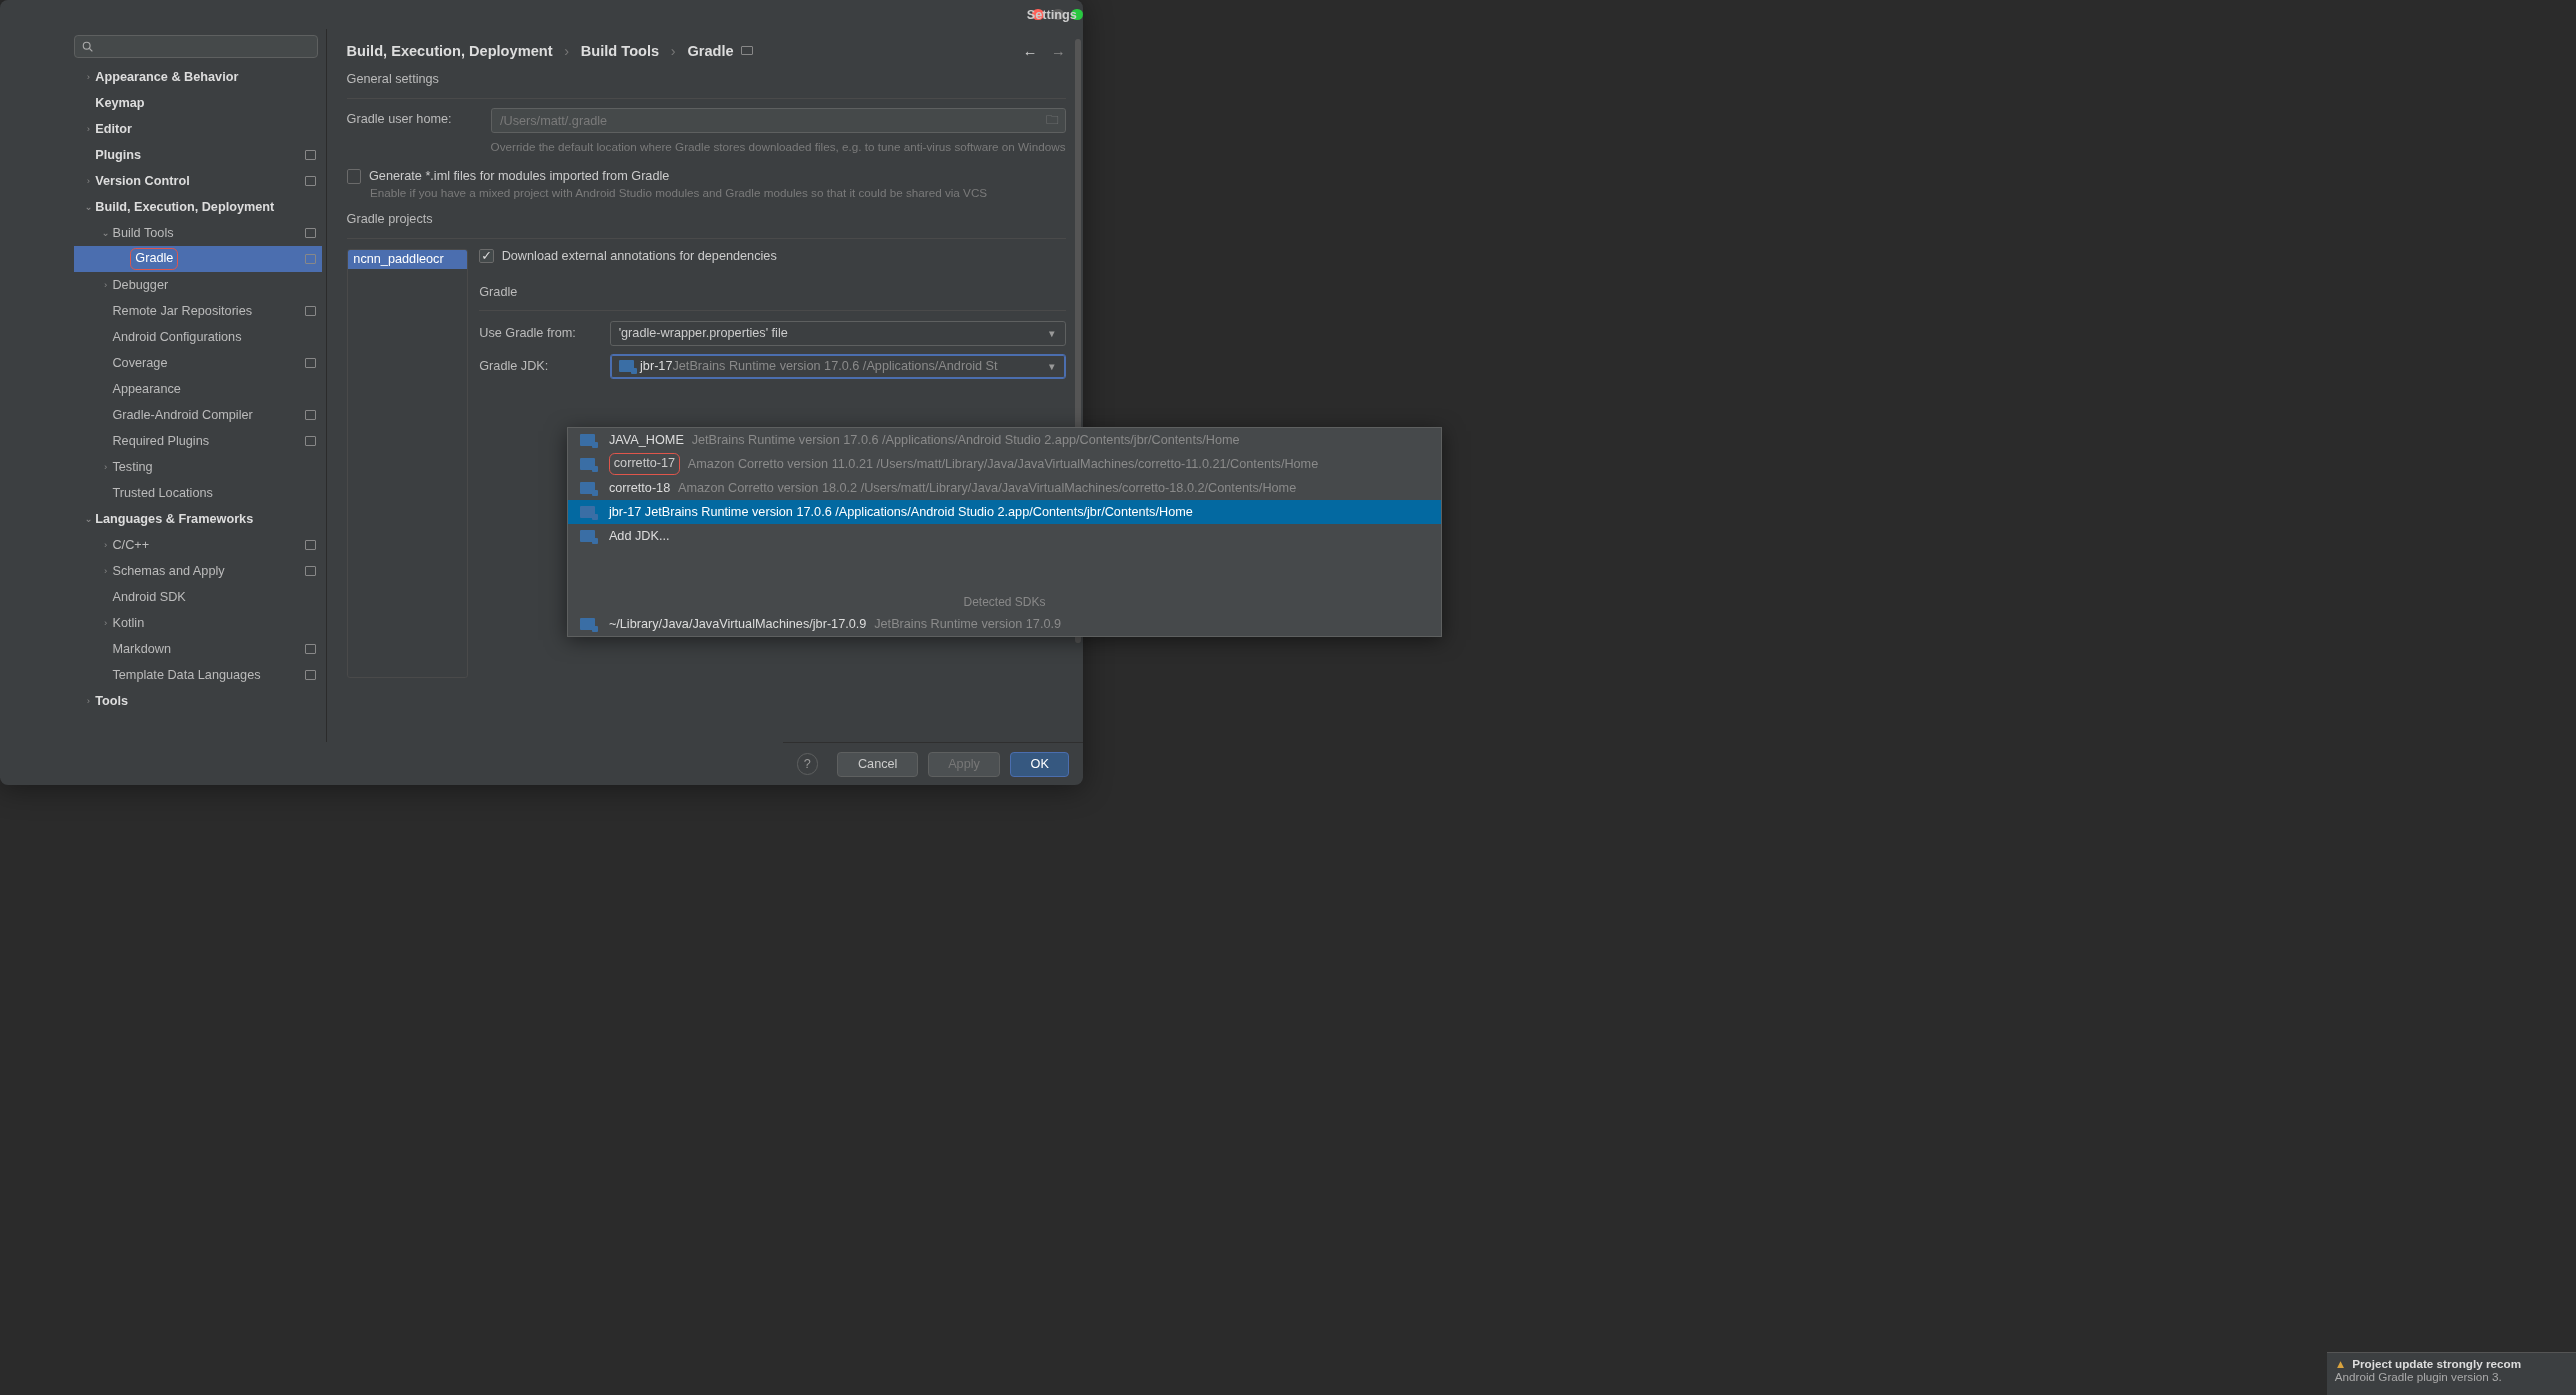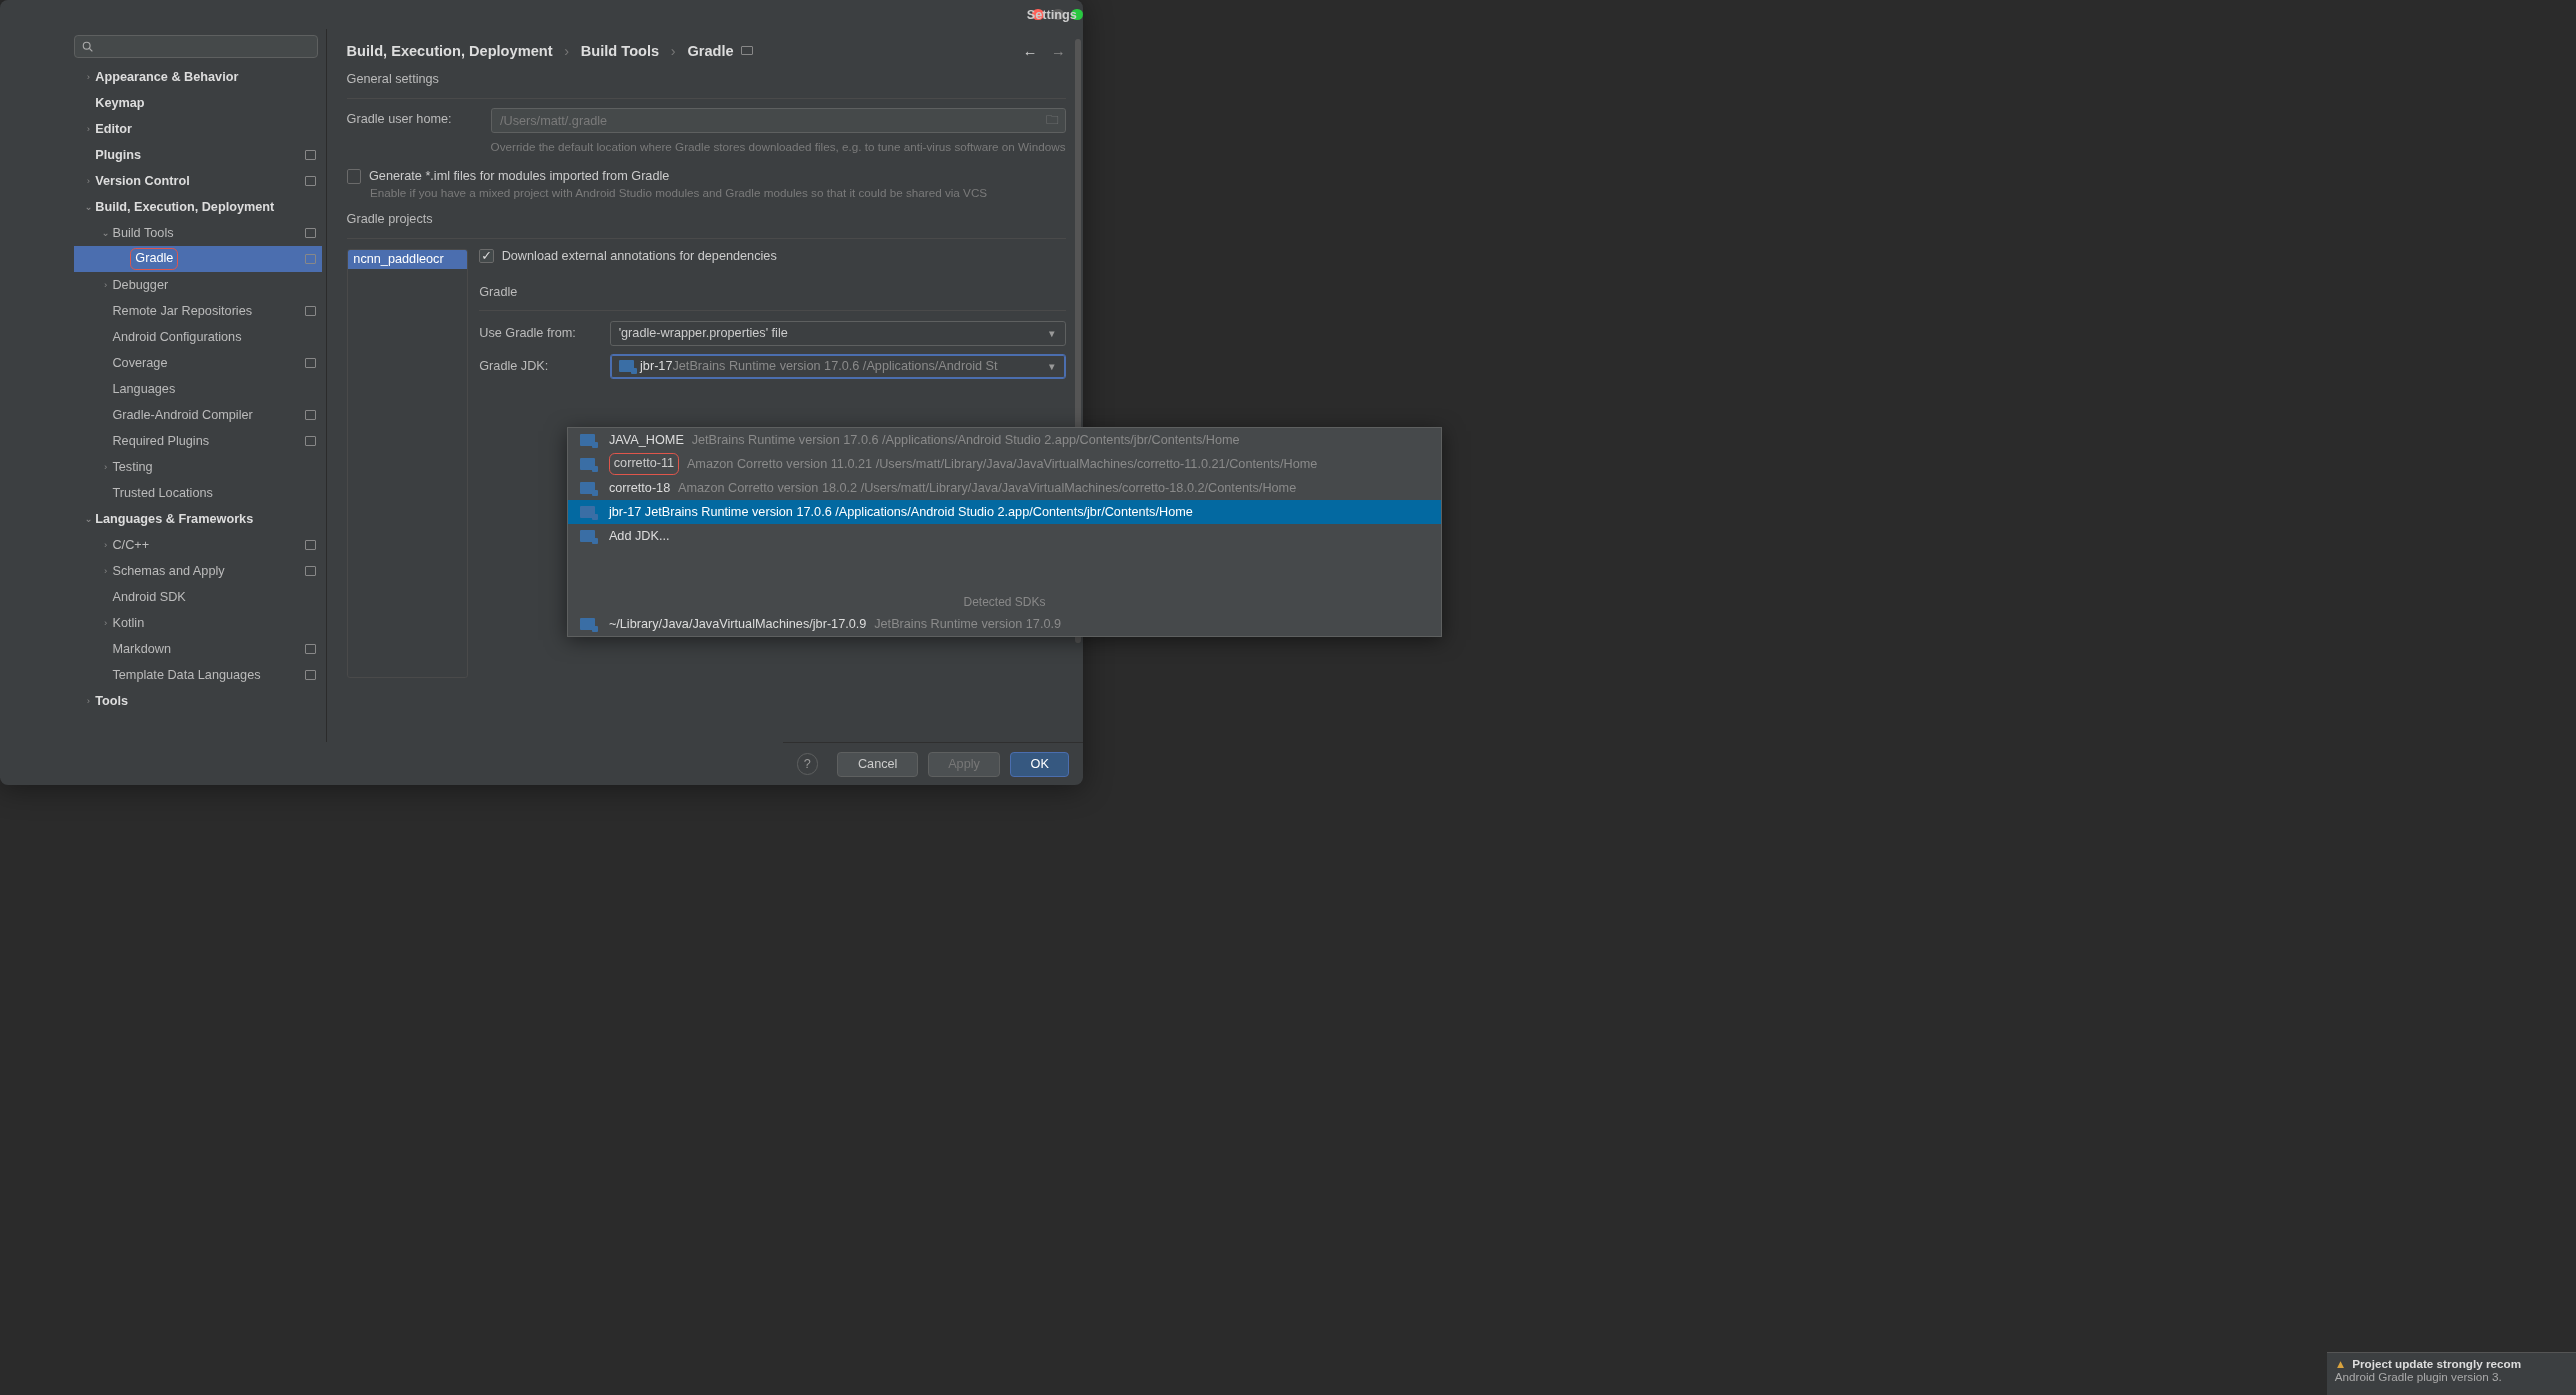--- a/index.html
+++ b/index.html
@@ -139,21 +139,21 @@
             <span class="chev"></span>
             <span class="label">Android Configurations</span>
           </div>
           <div class="node ind1">
             <span class="chev"></span>
             <span class="label">Coverage</span>
             <span class="badge"></span>
           </div>
           <div class="node ind1">
             <span class="chev"></span>
-            <span class="label">Languages</span>
+            <span class="label">Appearance</span>
           </div>
           <div class="node ind1">
             <span class="chev"></span>
             <span class="label">Gradle-Android Compiler</span>
             <span class="badge"></span>
           </div>
           <div class="node ind1">
             <span class="chev"></span>
             <span class="label">Required Plugins</span>
             <span class="badge"></span>
@@ -289,21 +289,21 @@
 </div>
 
 <div class="dropdown" id="dropdown">
     <div class="dd-item">
       <span class="jdkicon"></span>
       <span style="color: rgb(221, 221, 221);">JAVA_HOME</span>
       <span class="dim"> JetBrains Runtime version 17.0.6 /Applications/Android Studio 2.app/Contents/jbr/Contents/Home</span>
     </div>
     <div class="dd-item">
       <span class="jdkicon"></span>
-      <span><span class="hl-red">corretto-11</span></span>
+      <span><span class="hl-red">corretto-17</span></span>
       <span class="dim"> Amazon Corretto version 11.0.21 /Users/matt/Library/Java/JavaVirtualMachines/corretto-11.0.21/Contents/Home</span>
     </div>
     <div class="dd-item">
       <span class="jdkicon"></span>
       <span style="color: rgb(221, 221, 221);">corretto-18</span>
       <span class="dim"> Amazon Corretto version 18.0.2 /Users/matt/Library/Java/JavaVirtualMachines/corretto-18.0.2/Contents/Home</span>
     </div>
     <div class="dd-item sel">
       <span class="jdkicon"></span>
       <span style="color: rgb(255, 255, 255);">jbr-17 JetBrains Runtime version 17.0.6 /Applications/Android Studio 2.app/Contents/jbr/Contents/Home</span>

